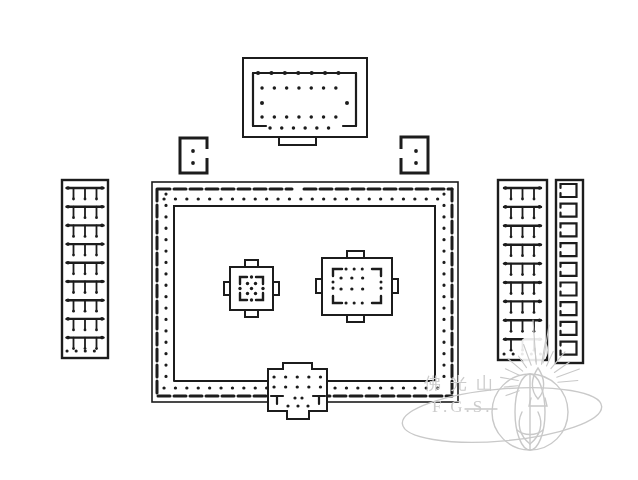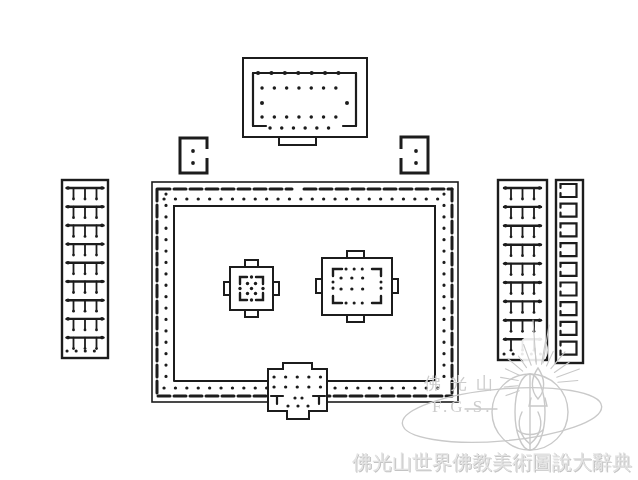--- a/index.html
+++ b/index.html
@@ -221,15 +221,14 @@
       <path d="M530,444 C540,436 544,424 538,412"></path>
       <path d="M517,430 C524,436 536,436 543,430"></path>
     </g>
     <ellipse cx="502" cy="415" rx="100" ry="26" transform="rotate(-5 502 415)"></ellipse>
     <path d="M465,409 H497"></path>
     <text class="wm-site" x="424" y="389" stroke="none">佛光山</text>
     <text class="wm-abbr" x="432" y="412" stroke="none">F.G.S.</text>
   </g>
 </svg>
 
-<div class="footer-title">佛光山世界佛教美術圖說大辭典</div>
 
 </div>
 
 </body></html>

